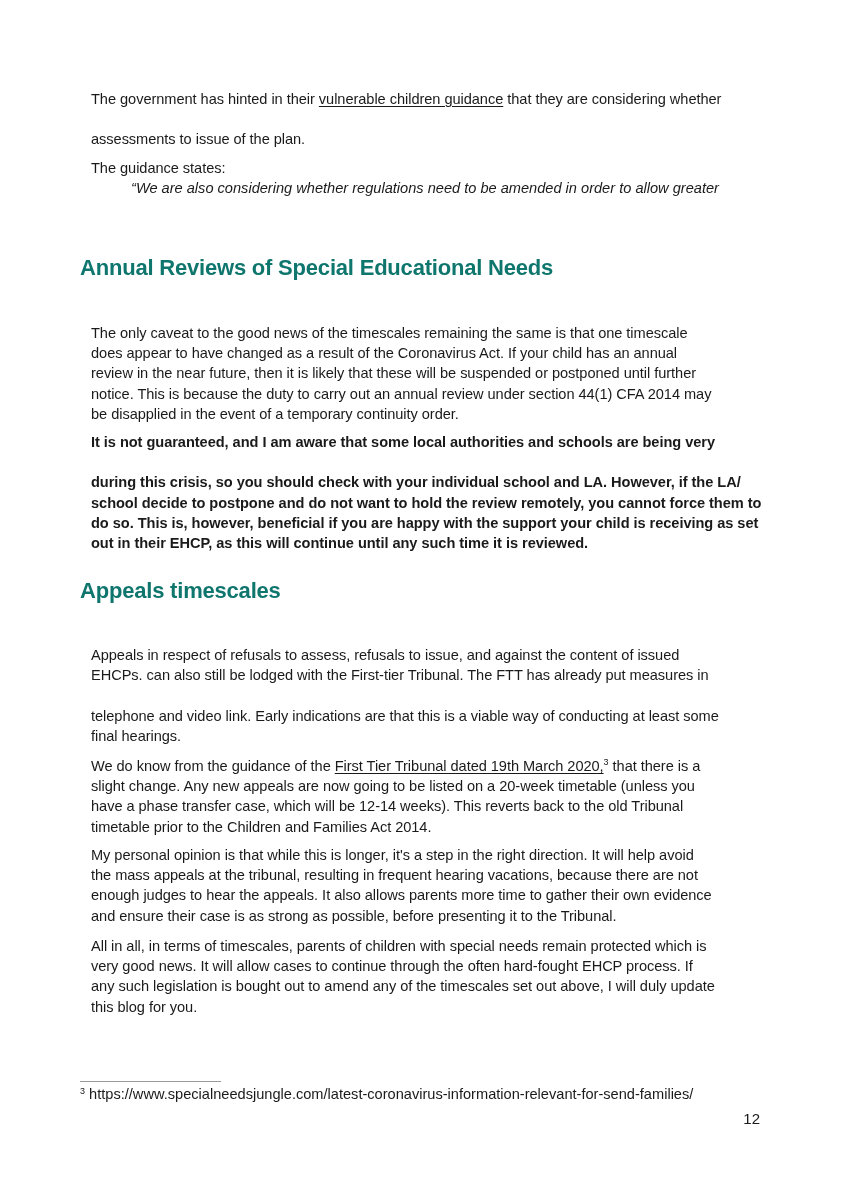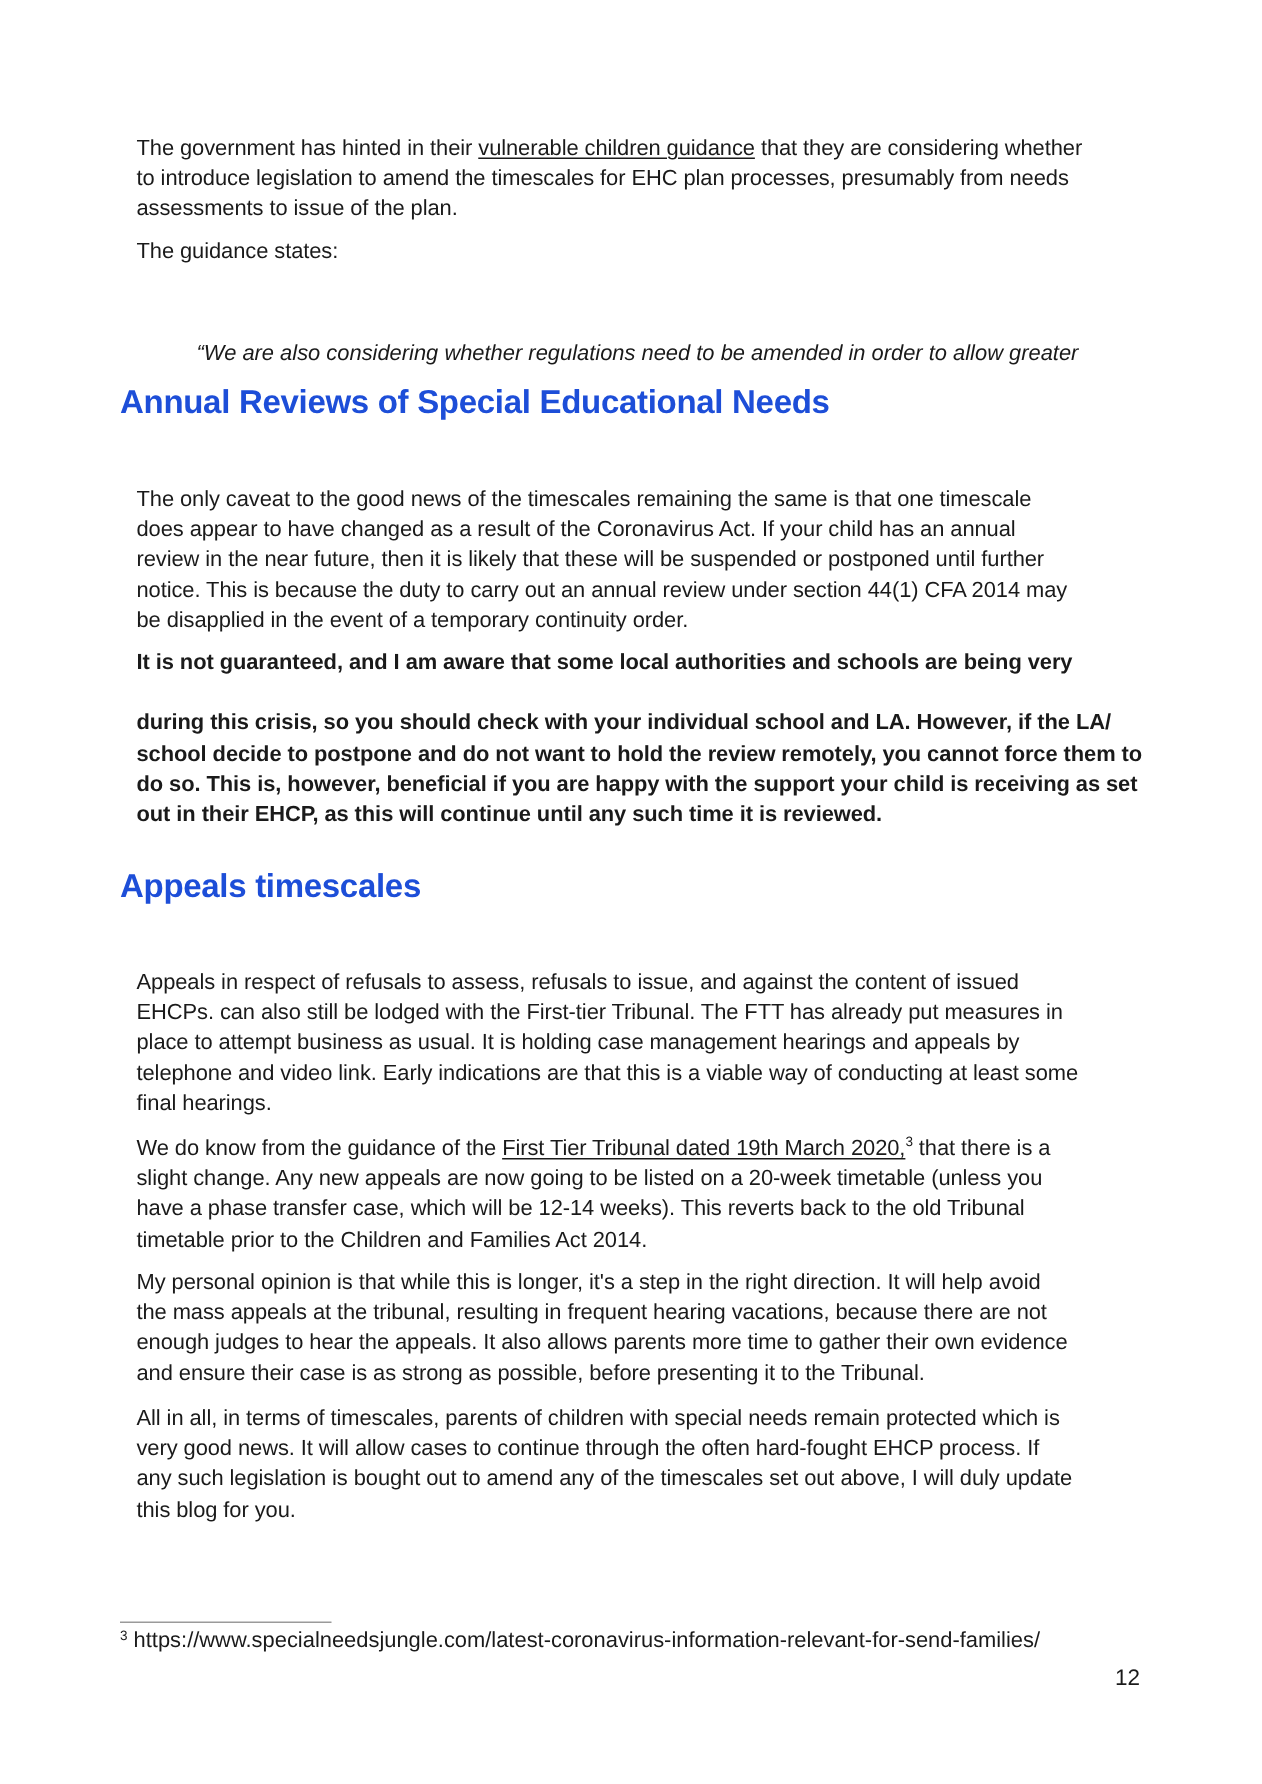--- a/index.html
+++ b/index.html
@@ -11,43 +11,43 @@
     p.body {
       font-size: 14.6px; line-height: 20.2px; margin: 11px; position: absolute; left: 0; width: 690px;
       letter-spacing: -0.05px;
     }
     .u { text-decoration: underline; text-underline-offset: 2px; }
     .quote {
       position: absolute; left: 0; width: 690px; text-align: center; font-style: italic;
       font-size: 14.6px; line-height: 20.2px; margin: 0;
     }
     h2 {
-      position: absolute; left: 0; margin: 0; font-size: 22px; font-weight: bold; color: #1d4ed8;
+      position: absolute; left: 0; margin: 0; font-size: 22px; font-weight: bold; color: #0f766e;
       letter-spacing: -0.2px;
     }
     sup { font-size: 9px; vertical-align: 6px; line-height: 0; }
     .fn-rule { position: absolute; left: 80px; top: 1081px; width: 141px; height: 1px; background: #9a9a9a; }
     .footnote { position: absolute; left: 80px; top: 1084px; font-size: 14.6px; line-height: 20px; white-space: nowrap; }
     .footnote sup { font-size: 9px; vertical-align: 5px; }
     .page-num { position: absolute; right: 81px; top: 1110px; font-size: 15px; }
   </style>
 </head>
 <body>
 
 <div class="page">
 
   <p class="body" style="top:78px;">
     <span>The government has hinted in their </span><span class="u">vulnerable children guidance</span><span> that they are considering whether</span><br>
-    <span>to introduce legislation to amend the timescales for EHC plan processes, presumably from needs</span><br>
+    <br>
     <span>assessments to issue of the plan.</span>
   </p>
 
   <p class="body" style="top:147px;">The guidance states:</p>
 
-  <p class="quote" style="top:178px;margin-top:48px;">
+  <p class="quote" style="top:178px;">
     <span>“We are also considering whether regulations need to be amended in order to allow greater</span><br>
   </p>
 
   <h2 style="top:255px;">Annual Reviews of Special Educational Needs</h2>
 
   <p class="body" style="top:312px;">
     <span>The only caveat to the good news of the timescales remaining the same is that one timescale</span><br>
     <span>does appear to have changed as a result of the Coronavirus Act. If your child has an annual</span><br>
     <span>review in the near future, then it is likely that these will be suspended or postponed until further</span><br>
     <span>notice. This is because the duty to carry out an annual review under section 44(1) CFA 2014 may</span><br>
@@ -61,21 +61,21 @@
     <span>school decide to postpone and do not want to hold the review remotely, you cannot force them to</span><br>
     <span>do so.  This is, however, beneficial if you are happy with the support your child is receiving as set</span><br>
     <span>out in their EHCP, as this will continue until any such time it is reviewed.</span>
   </p>
 
   <h2 style="top:578px;">Appeals timescales</h2>
 
   <p class="body" style="top:634px;">
     <span>Appeals in respect of refusals to assess, refusals to issue, and against the content of issued</span><br>
     <span>EHCPs. can also still be lodged with the First-tier Tribunal. The FTT has already put measures in</span><br>
-    <span>place to attempt business as usual. It is holding case management hearings and appeals by</span><br>
+    <br>
     <span>telephone and video link. Early indications are that this is a viable way of conducting at least some</span><br>
     <span>final hearings.</span>
   </p>
 
   <p class="body" style="top:745px;">
     <span>We do know from the guidance of the </span><span class="u">First Tier Tribunal dated 19th March 2020,</span><sup>3</sup><span> that there is a</span><br>
     <span>slight change. Any new appeals are now going to be listed on a 20-week timetable (unless you</span><br>
     <span>have a phase transfer case, which will be 12-14 weeks). This reverts back to the old Tribunal</span><br>
     <span>timetable prior to the Children and Families Act 2014.</span>
   </p>

